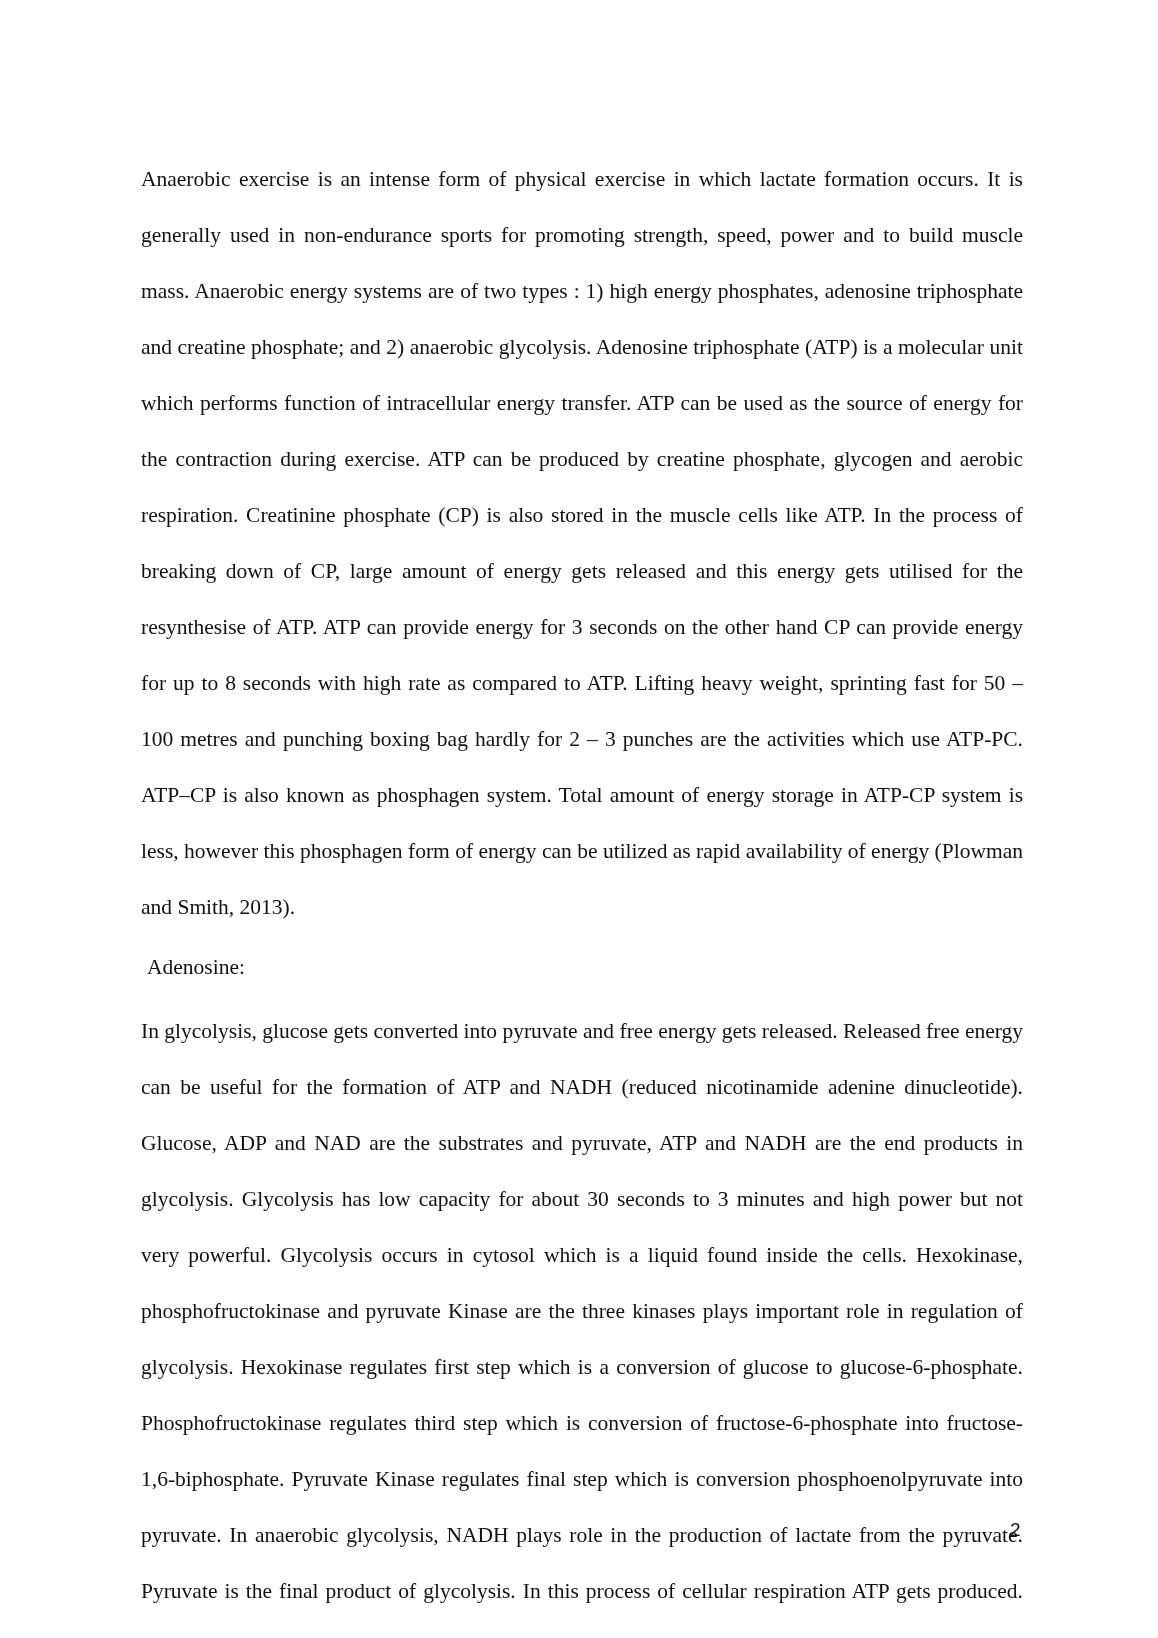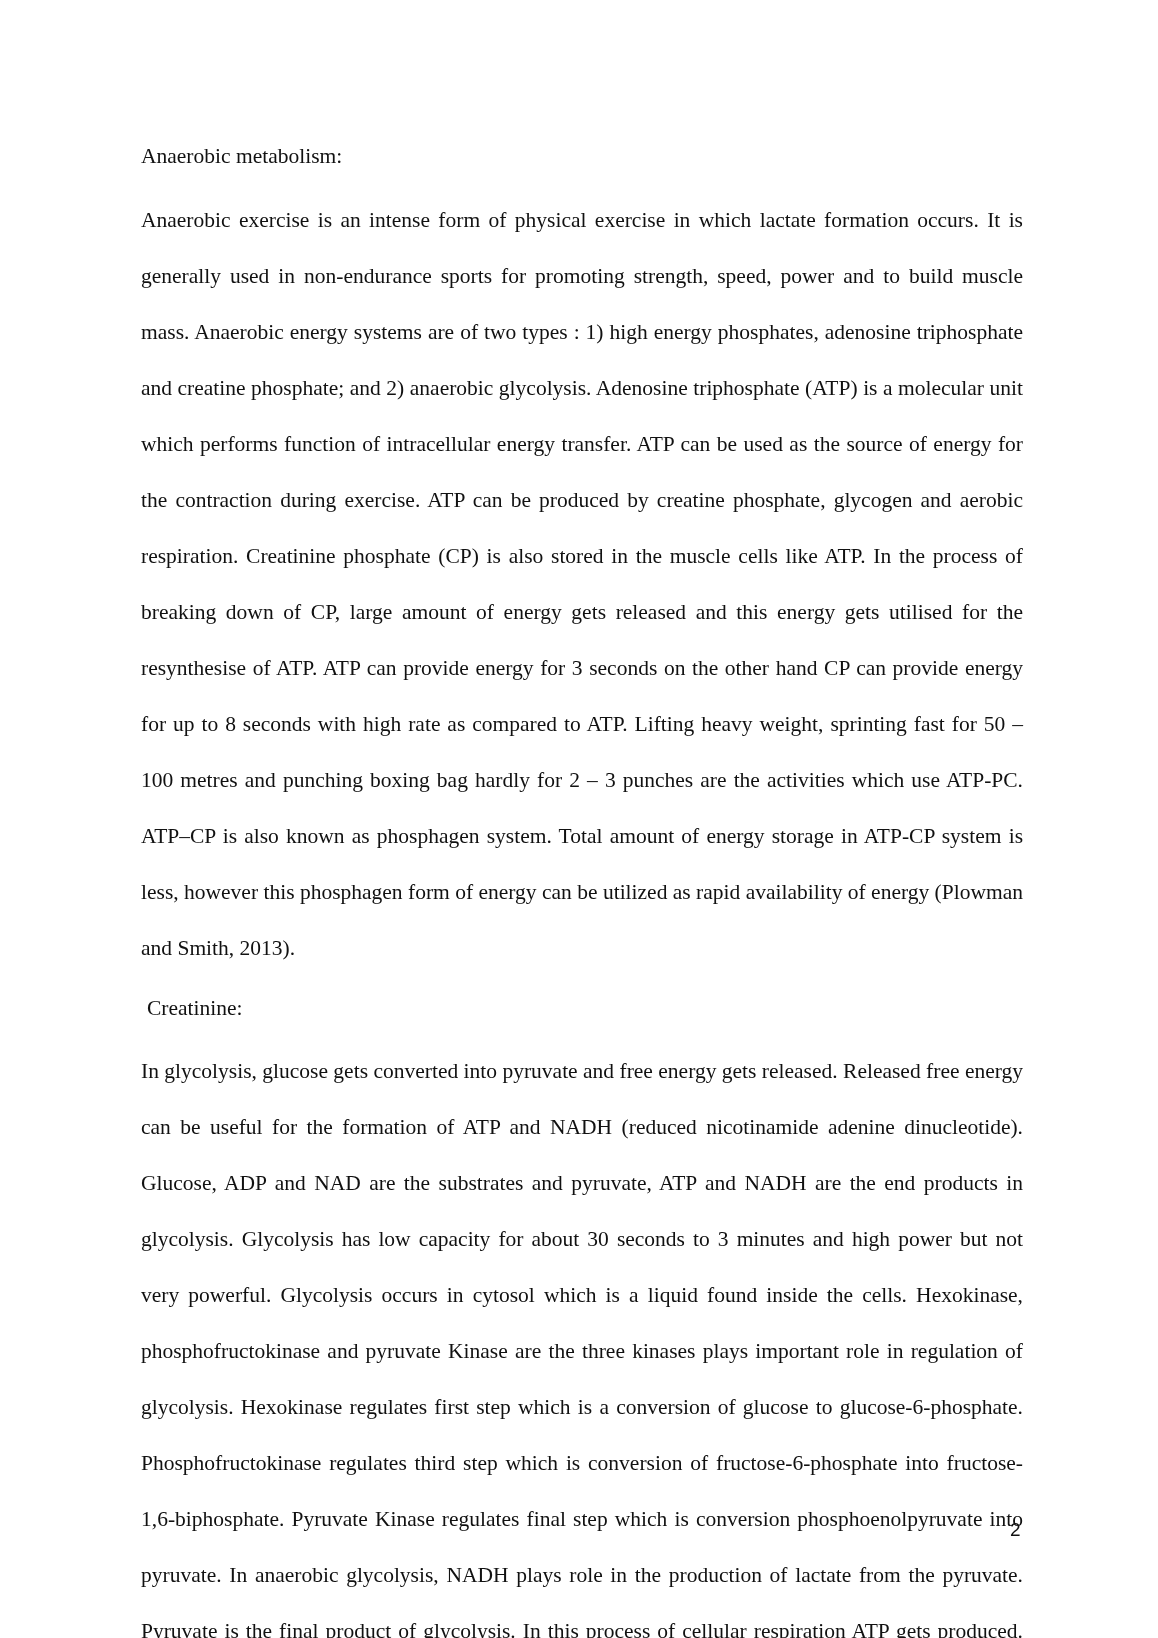--- a/index.html
+++ b/index.html
@@ -55,22 +55,21 @@
       font-size: 19px;
       line-height: 24px;
       color: #111111;
     }
   </style>
 </head>
 <body>
 
 <div class="page">
   <div class="content">
-    <p class="heading">Anaerobic metabolism:</p>
     <div class="gap-after-heading"></div>
     <p class="para">Anaerobic exercise is an intense form of physical exercise in which lactate formation occurs. It is generally used in non-endurance sports for promoting strength, speed, power and to build muscle mass. Anaerobic energy systems are of two types : 1) high energy phosphates, adenosine triphosphate and creatine phosphate; and 2) anaerobic glycolysis. Adenosine triphosphate (ATP) is a molecular unit which performs function of intracellular energy transfer. ATP can be used as the source of energy for the contraction during exercise. ATP can be produced by creatine phosphate, glycogen and aerobic respiration. Creatinine phosphate (CP) is also stored in the muscle cells like ATP. In the process of breaking down of CP, large amount of energy gets released and this energy gets utilised for the resynthesise of ATP. ATP can provide energy for 3 seconds on the other hand CP can provide energy for up to 8 seconds with high rate as compared to ATP. Lifting heavy weight, sprinting fast for 50 – 100 metres and punching boxing bag hardly for 2 – 3 punches are the activities which use ATP-PC. ATP–CP is also known as phosphagen system. Total amount of energy storage in ATP-CP system is less, however this phosphagen form of energy can be utilized as rapid availability of energy (Plowman and Smith, 2013).</p>
     <div class="gap-after-para"></div>
-    <p class="heading h2">Creatinine:</p>
+    <p class="heading h2">Adenosine:</p>
     <div class="gap-after-heading"></div>
     <p class="para">In glycolysis, glucose gets converted into pyruvate and free energy gets released. Released free energy can be useful for the formation of ATP and NADH (reduced nicotinamide adenine dinucleotide). Glucose, ADP and NAD are the substrates and pyruvate, ATP and NADH are the end products in glycolysis. Glycolysis has low capacity for about 30 seconds to 3 minutes and high power but not very powerful. Glycolysis occurs in cytosol which is a liquid found inside the cells. Hexokinase, phosphofructokinase and pyruvate Kinase are the three kinases plays important role in regulation of glycolysis. Hexokinase regulates first step which is a conversion of glucose to glucose-6-phosphate. Phosphofructokinase regulates third step which is conversion of fructose-6-phosphate into fructose-1,6-biphosphate. Pyruvate Kinase regulates final step which is conversion phosphoenolpyruvate into pyruvate. In anaerobic glycolysis, NADH plays role in the production of lactate from the pyruvate. Pyruvate is the final product of glycolysis. In this process of cellular respiration ATP gets produced. Glycolysis is required in the weight training, sprinting, jogging, high rep swings or snatches (Porcari et al., 2015).</p>
   </div>
   <div class="page-number">2</div>
 </div>
 
 </body></html>

